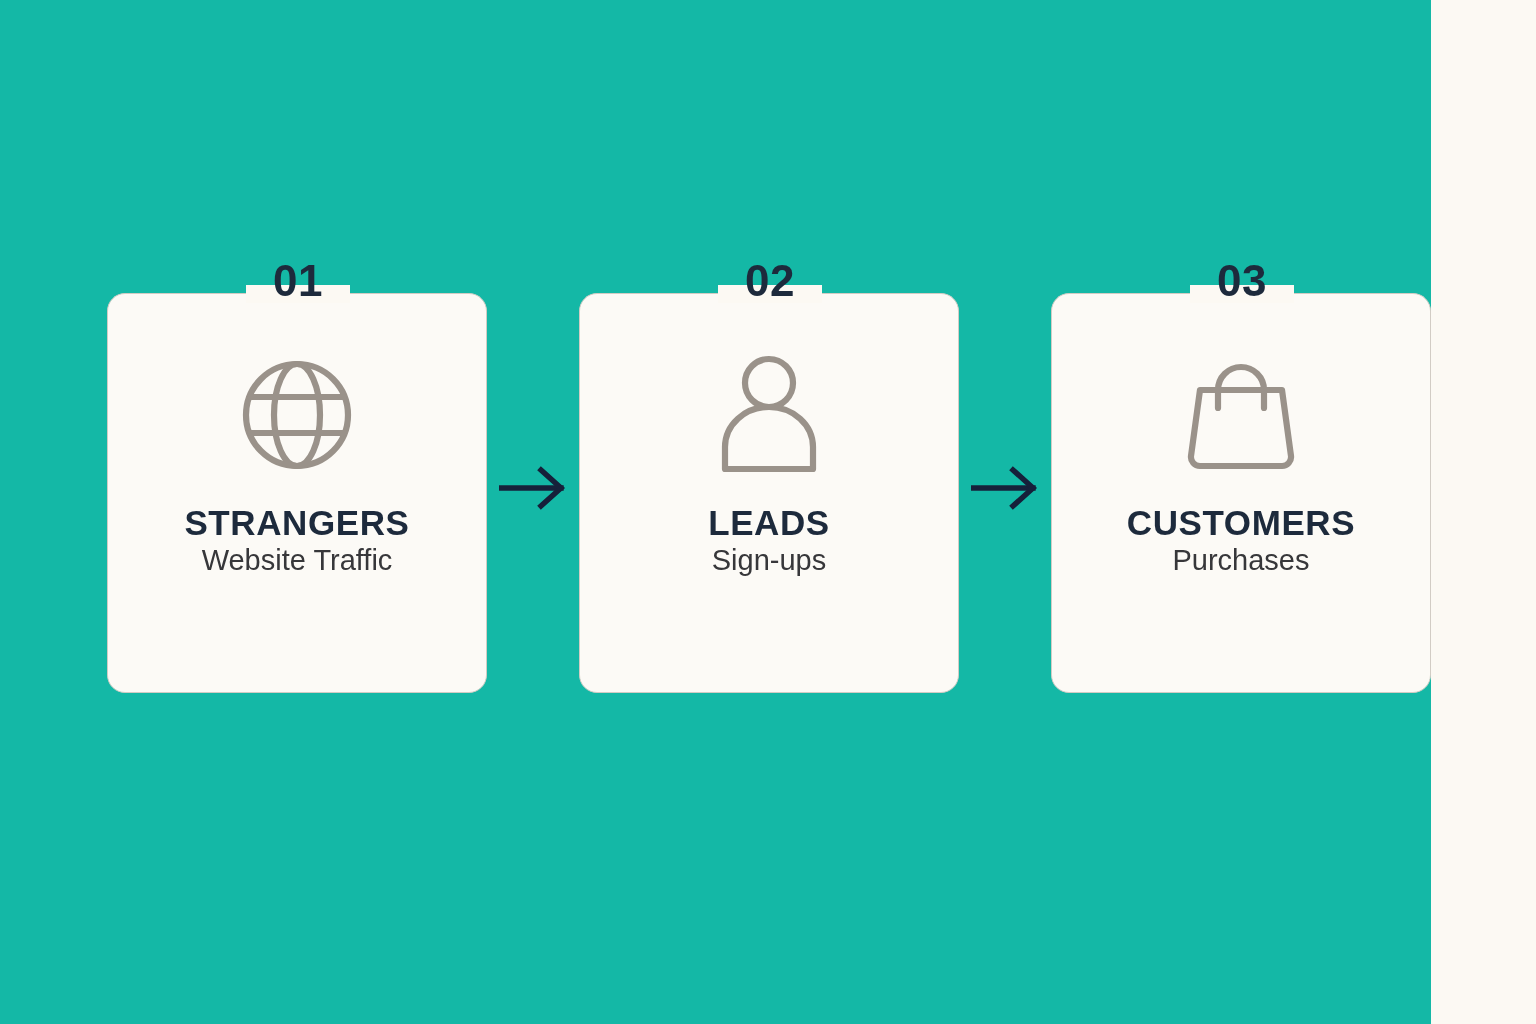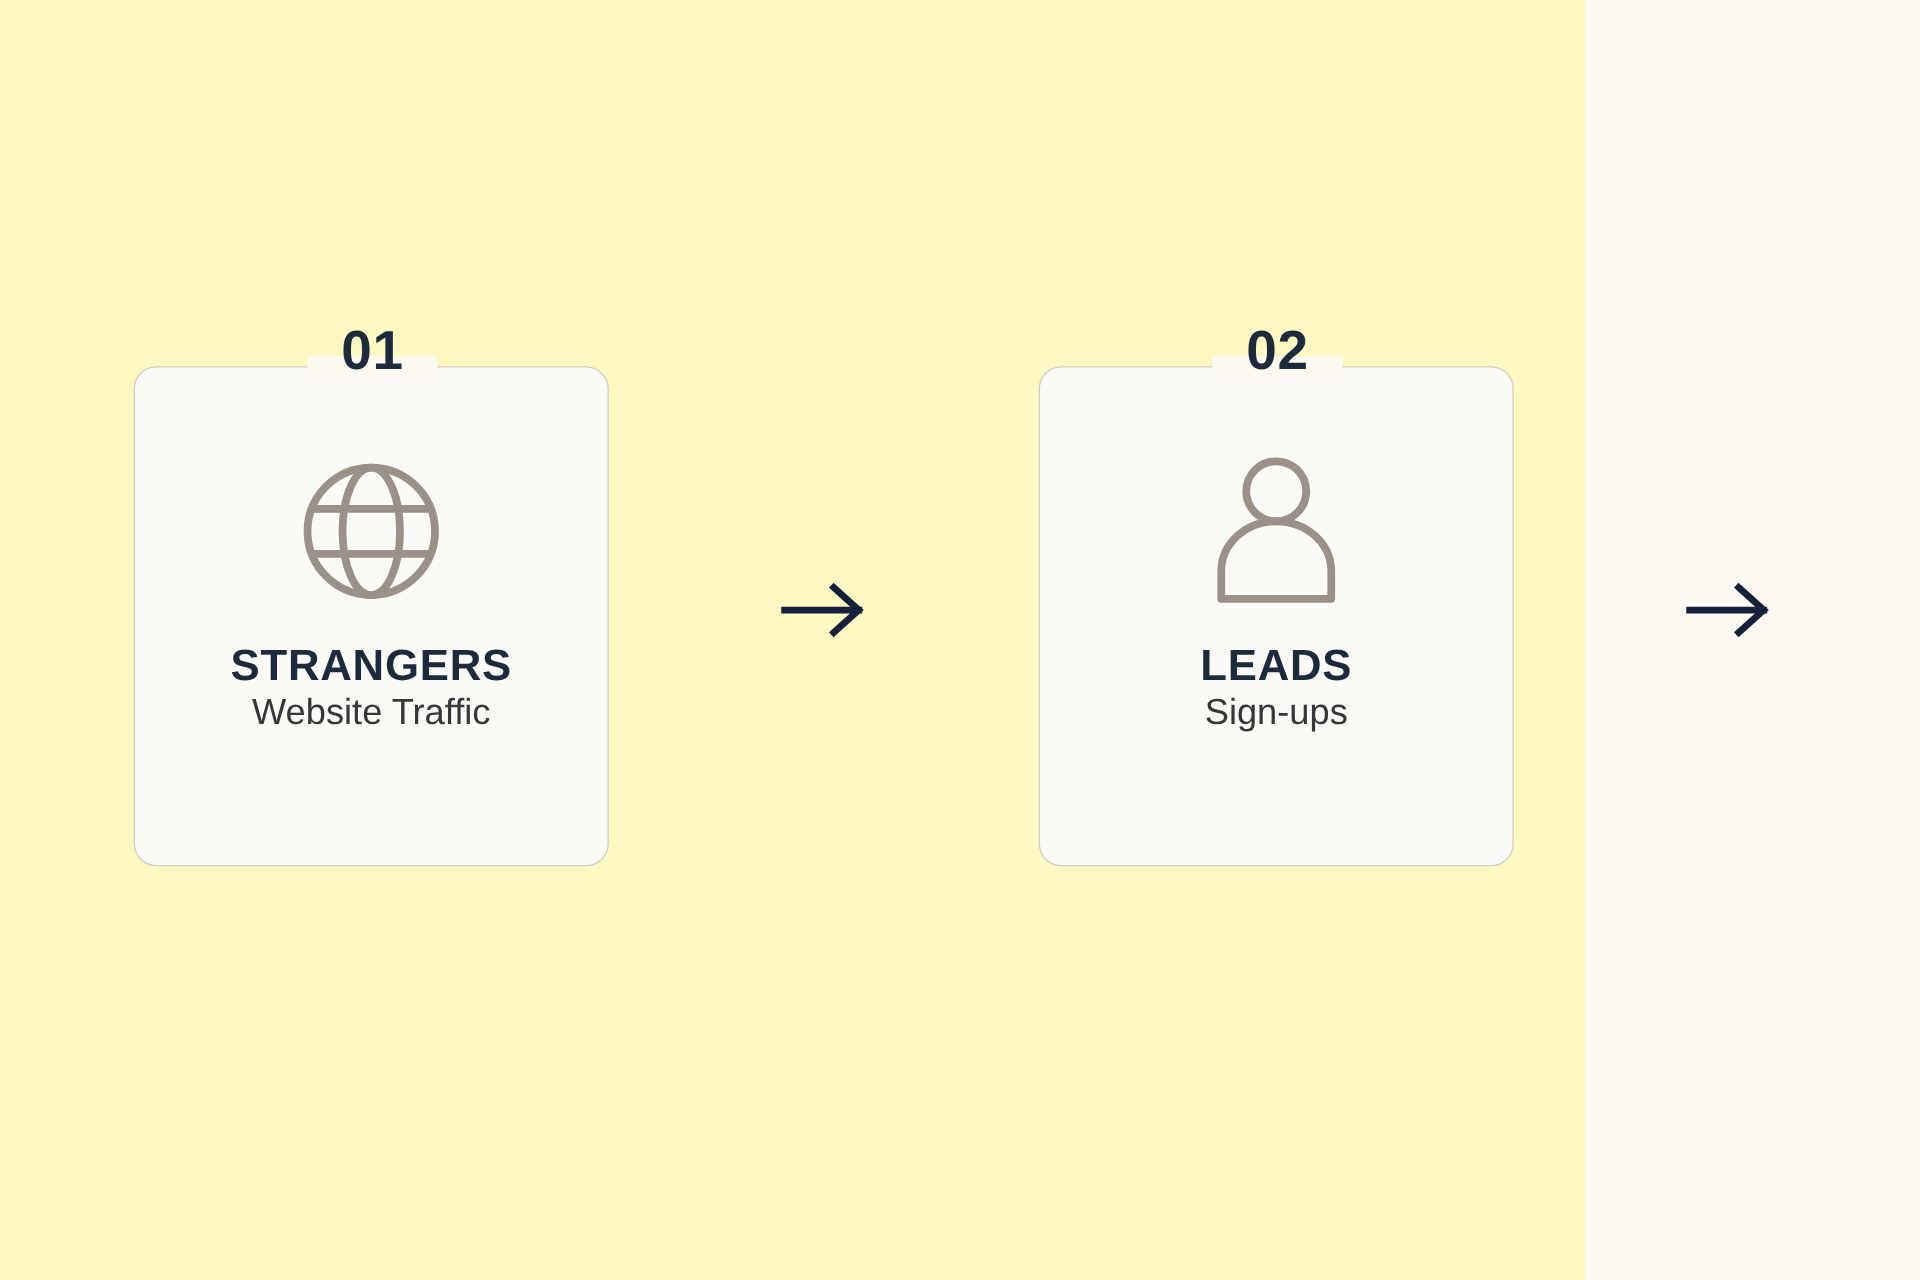--- a/index.html
+++ b/index.html
@@ -10,23 +10,23 @@
   body {
     width: 1536px;
     height: 1024px;
     background: #FCF9F3;
     font-family: "Liberation Sans", sans-serif;
     overflow: hidden;
   }
 
   .stage {
     position: relative;
-    width: 1268px;
+    width: 1431px;
     height: 1024px;
-    background: #fef9c3;
+    background: #14b8a6;
   }
 
   
   .flow {
     position: absolute;
     left: 107px;
     top: 258px;
     width: 1322px;
     height: 440px;
     display: flex;
@@ -76,21 +76,21 @@
     letter-spacing: 0.5px;
     color: #1D2A3C;
     line-height: 46px;
     z-index: 3;
     white-space: nowrap;
   }
 
   .card-body {
     position: absolute;
     left: 0;
-    top: 35px;
+    top: 25px;
     width: 380px;
     height: 400px;
     display: flex;
     flex-direction: column;
     align-items: center;
     z-index: 2;
   }
 
   .icon-slot {
     margin-top: 72px;
@@ -183,15 +183,31 @@
       </div>
     </div>
 
     <div class="arrow">
       <svg width="70" height="46" viewBox="0 0 70 46" fill="none" stroke="#16203A" stroke-width="5.4" stroke-linecap="square" stroke-linejoin="miter">
         <line x1="2" y1="23" x2="62" y2="23"></line>
         <polyline points="42,5 62,23 42,41"></polyline>
       </svg>
     </div>
 
+    <div class="card-wrap">
+      <div class="card"></div>
+      <div class="notch"></div>
+      <div class="step-number">03</div>
+
+      <div class="card-body">
+        <div class="icon-slot">
+          <svg width="110" height="118" viewBox="0 0 110 118" fill="none" stroke="#9A928A" stroke-width="6.2" stroke-linecap="round" stroke-linejoin="round">
+            <path d="M32 52 L32 34 A23 23 0 0 1 78 34 L78 52"></path>
+            <path d="M14 34 L96 34 L105 100 A9 9 0 0 1 96 110 L14 110 A9 9 0 0 1 5 100 Z"></path>
+          </svg>
+        </div>
+        <div class="card-title">CUSTOMERS</div>
+        <div class="card-subtitle">Purchases</div>
+      </div>
+    </div>
 
   </div>
 </div>
 
 </body></html>

